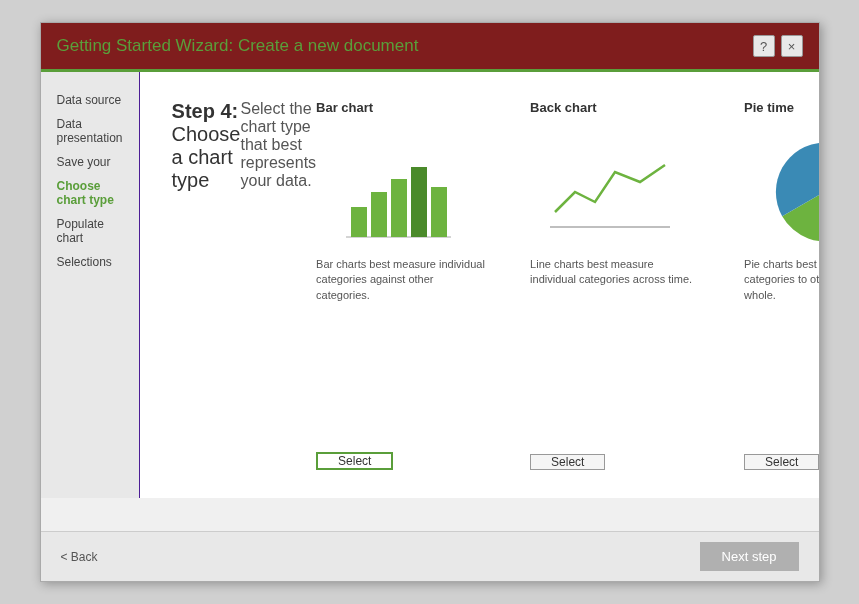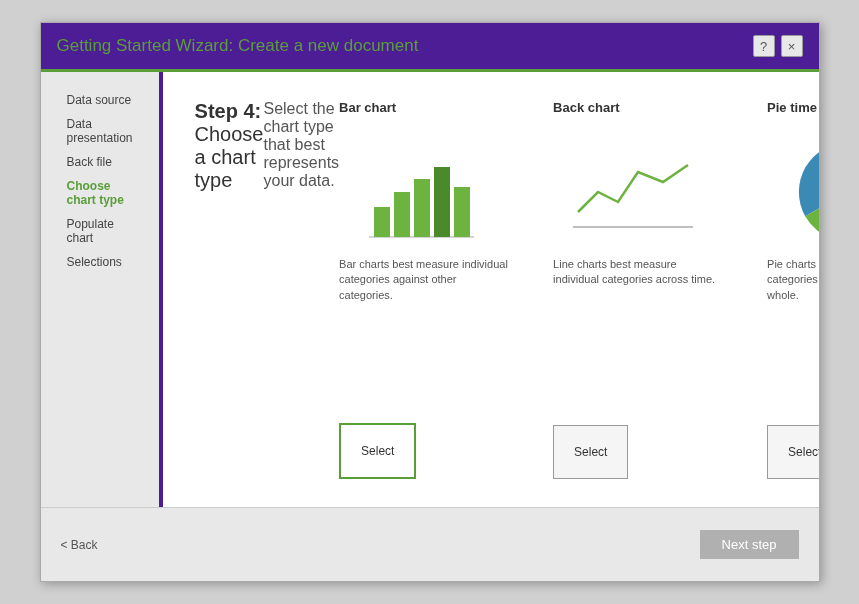--- a/index.html
+++ b/index.html
@@ -16,21 +16,21 @@
     .dialog {
       background: #f0f0f0;
       border: 1px solid #aaa;
       width: 780px;
       height: 560px;
       display: flex;
       flex-direction: column;
       box-shadow: 2px 2px 10px rgba(0,0,0,0.3);
     }
     .dialog-header {
-      background: #4c1d95;
+      background: #7f1d1d;
       border-bottom: 3px solid #5a9e3a;
       padding: 12px 16px;
       display: flex;
       align-items: center;
       justify-content: space-between;
     }
     .dialog-title {
       color: #5a9e3a;
       font-size: 17px;
       font-weight: normal;
@@ -53,22 +53,22 @@
       color: #555;
     }
     .dialog-body {
       display: flex;
       flex: 1;
       overflow: hidden;
     }
     .sidebar {
       width: 155px;
       background: #e8e8e8;
-      border-right: 4px solid #4c1d95;
-      padding: 16px 10px;
+      border-right: 1px solid #4c1d95;
+      padding: 16px 0;
     }
     .sidebar-item {
       padding: 5px 16px;
       font-size: 12px;
       color: #444;
       cursor: pointer;
     }
     .sidebar-item.active {
       color: #5a9e3a;
       font-weight: bold;
@@ -118,39 +118,40 @@
       margin-bottom: 10px;
     }
     .chart-description {
       font-size: 11px;
       color: #555;
       line-height: 1.4;
       margin-bottom: auto;
     }
     .select-btn {
       margin-top: 16px;
-      padding: 19px 20px;
+      padding: 0 20px;
       background: #f5f5f5;
       border: 1px solid #999;
       font-size: 12px;
       cursor: pointer;
       color: #333;
       align-self: flex-start;
     }
     .select-btn.selected {
       border: 2px solid #5a9e3a;
       background: #fff;
     }
     
     .dialog-footer {
       background: #e8e8e8;
       border-top: 1px solid #ccc;
-      padding: 22px 20px;
+      padding: 10px 20px;
       display: flex;
       justify-content: space-between;
+      margin-top: 33px;
     }
     .back-btn {
       background: none;
       border: none;
       font-size: 12px;
       color: #555;
       cursor: pointer;
     }
     .next-btn {
       background: #b0b0b0;
@@ -172,21 +173,21 @@
       <button class="header-btn">?</button>
       <button class="header-btn">×</button>
     </div>
   </div>
 
   <div class="dialog-body">
 
     <div class="sidebar">
     <div class="sidebar-item">Data source</div>
         <div class="sidebar-item">Data presentation</div>
-        <div class="sidebar-item">Back file</div>
+        <div class="sidebar-item">Save your</div>
         <div class="sidebar-item active">Choose chart type</div>
         <div class="sidebar-item">Populate chart</div>
         <div class="sidebar-item">Selections</div>
       </div>
 
     <div class="main-content">
       <div class="step-heading">
         <span class="step-num">Step 4:</span><span> Choose a chart type</span>
       </div>
       <div class="step-subtitle">Select the chart type that best represents your data.</div>

